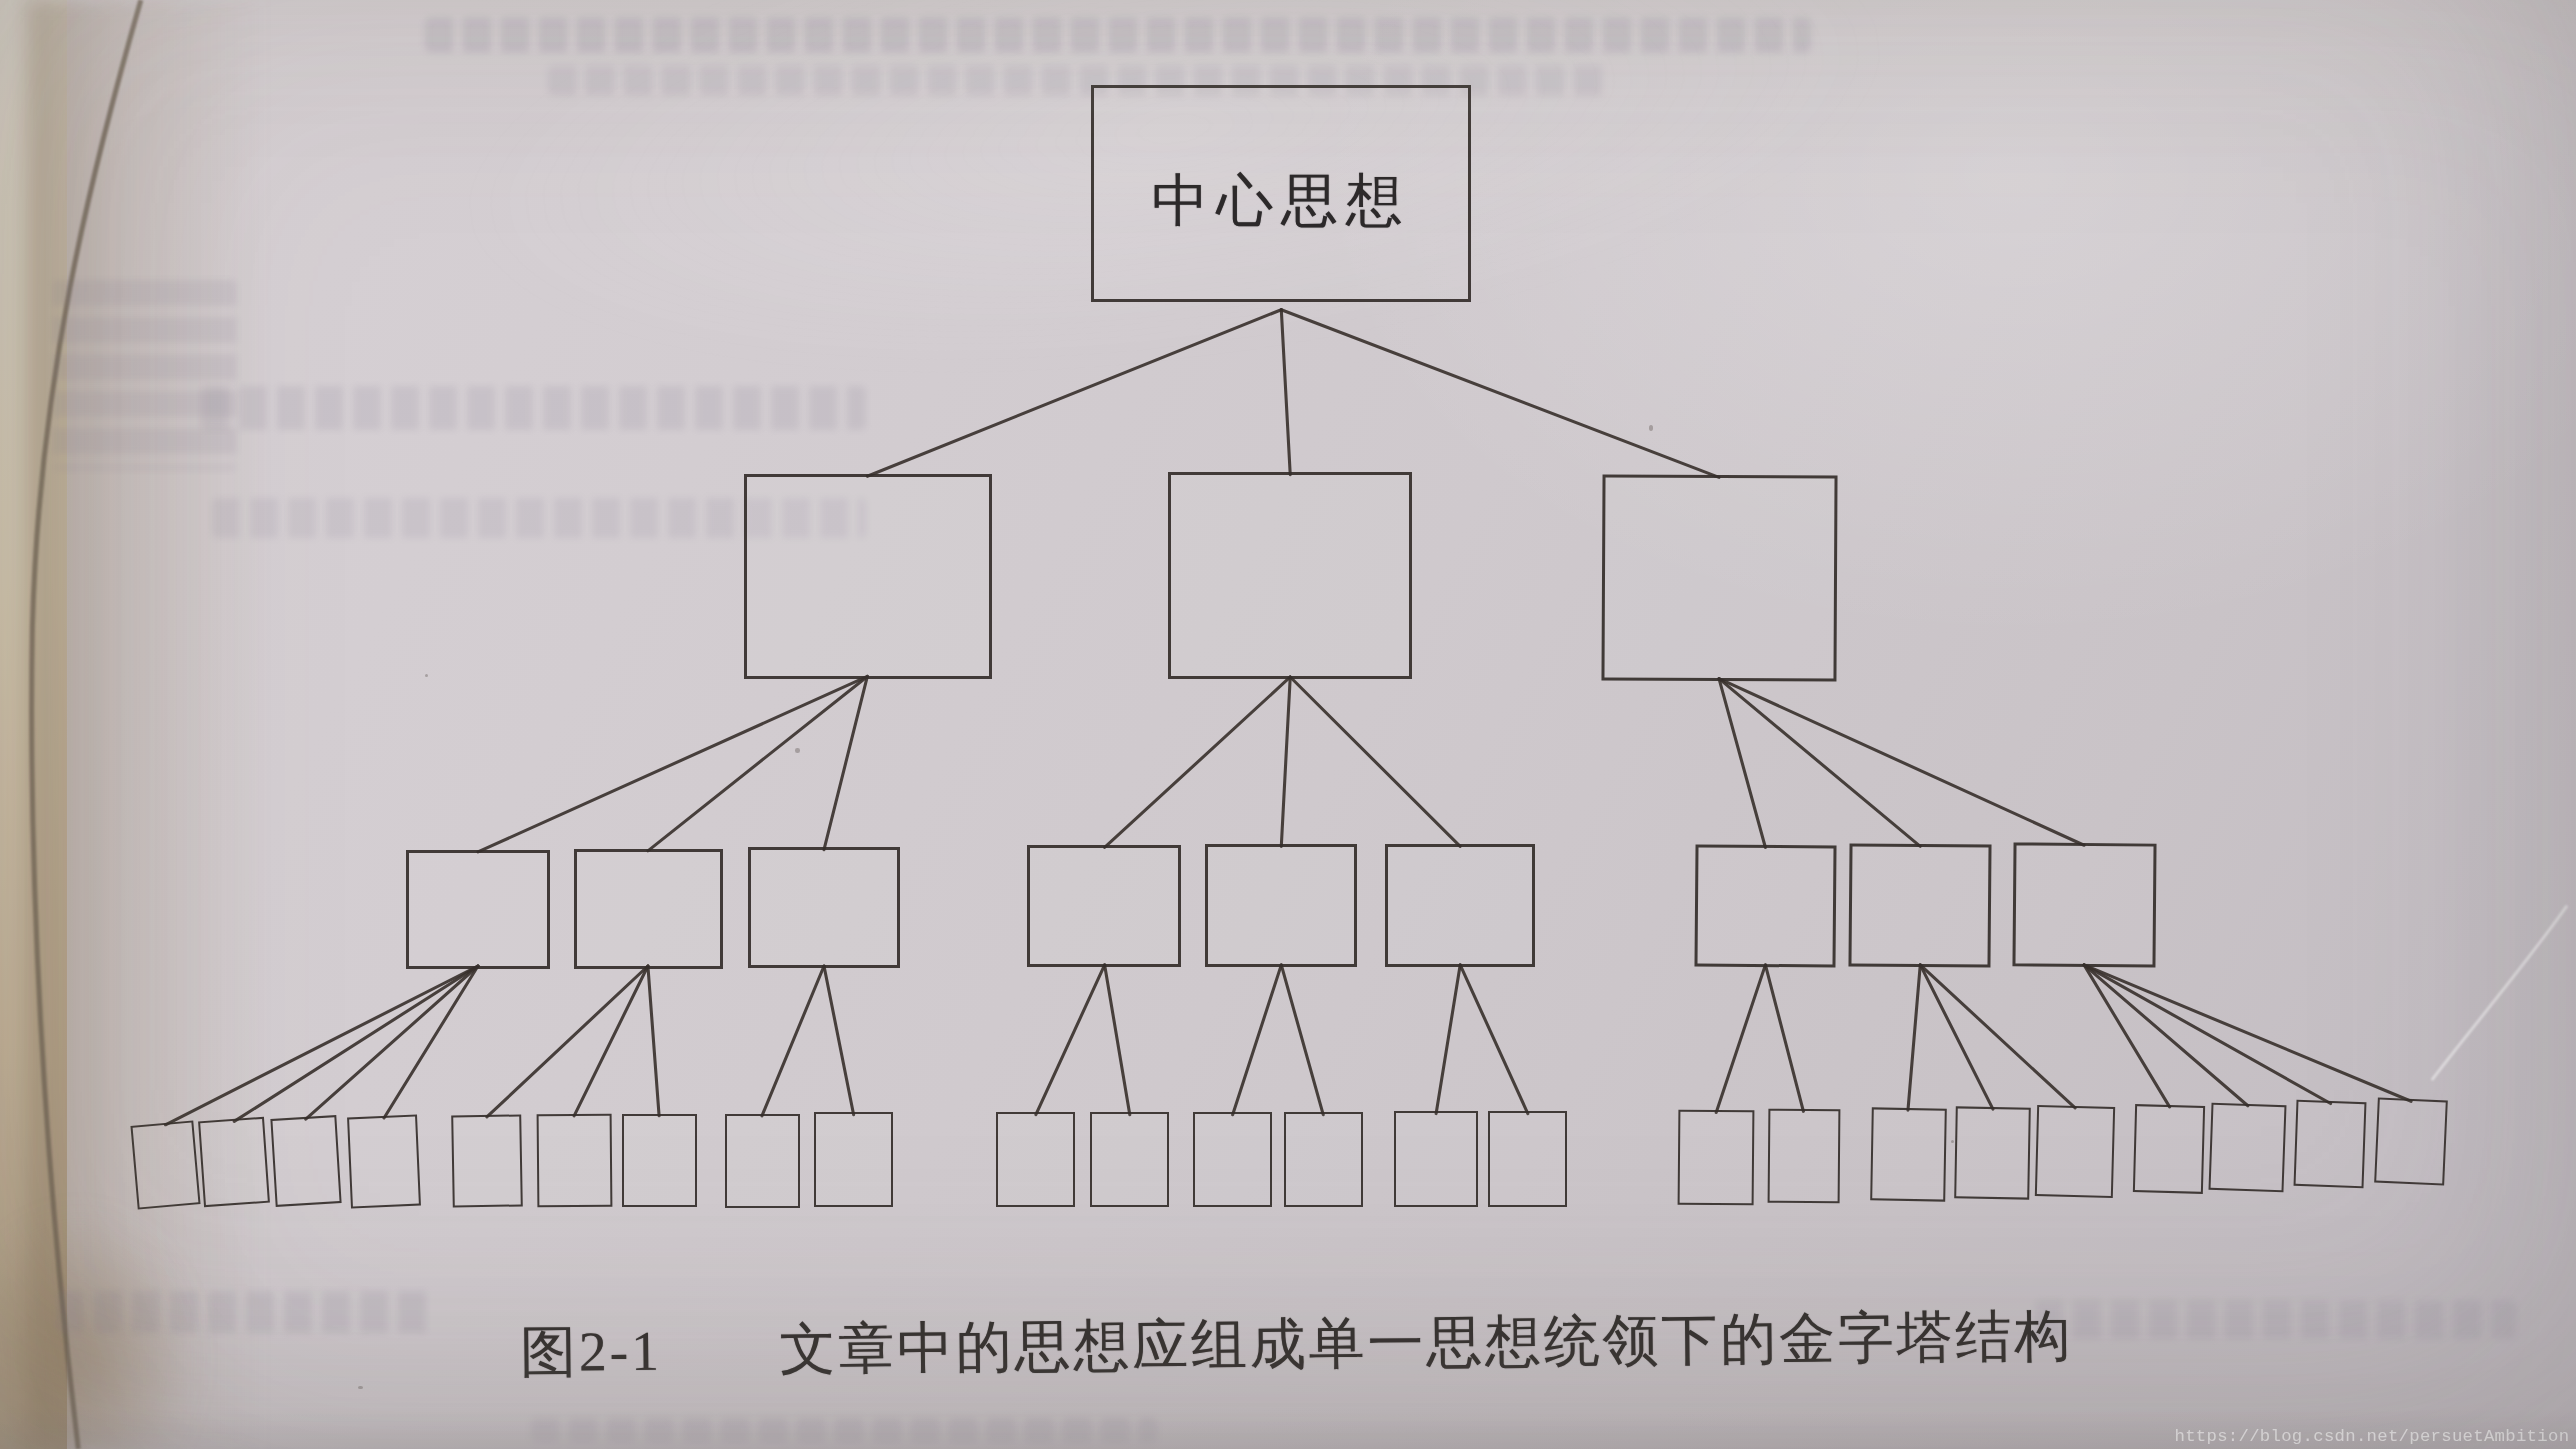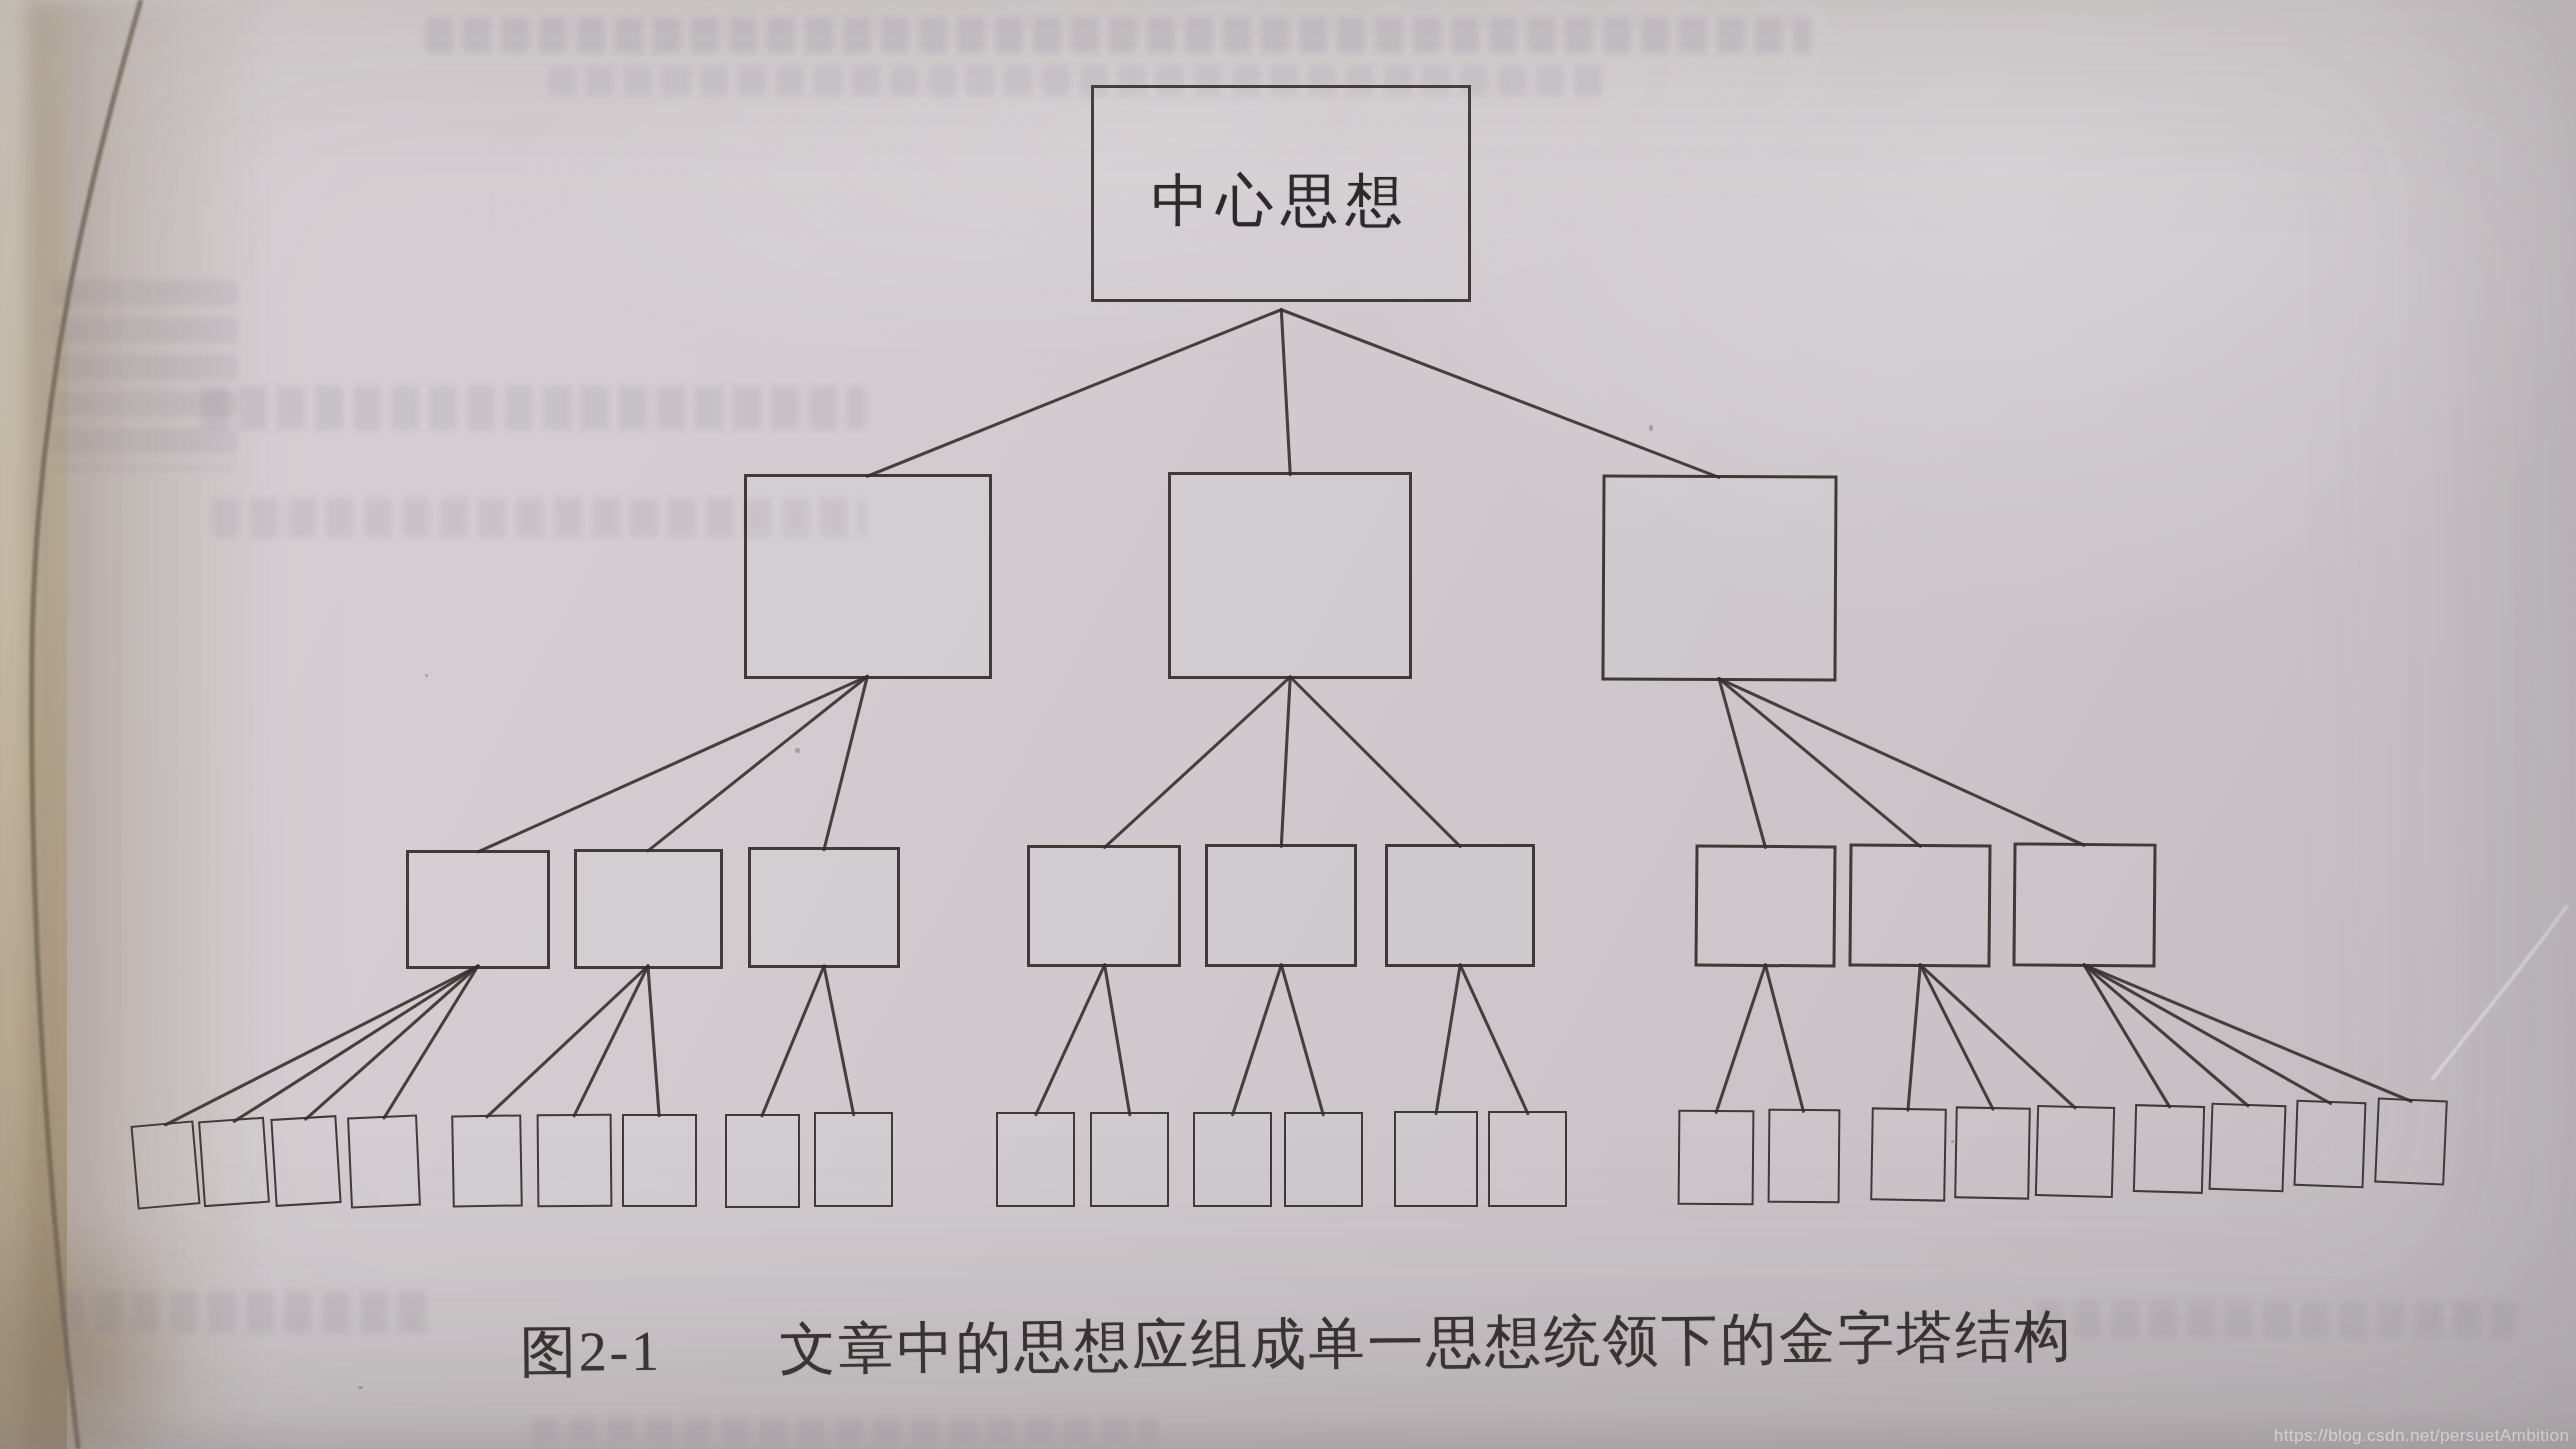--- a/index.html
+++ b/index.html
@@ -85,21 +85,21 @@
   .caption {
     position: absolute; left: 520px; top: 1307px;
     font-size: 56px; color: #34302e; letter-spacing: 2.8px;
     font-weight: 500; white-space: nowrap;
     transform: rotate(-0.6deg);
     text-shadow: 0 0 1.1px rgba(52,48,46,0.5);
   }
   
   .watermark {
     position: absolute; right: 6.7px; bottom: 3.4px;
-    font-family: Liberation Sans, sans-serif;
+    font-family: Liberation Mono, monospace;
     font-size: 17.3px; color: rgba(252,252,254,0.80);
     letter-spacing: 0.3px;
   }
 </style>
 </head>
 <body>
 
 <div id="stage">
 
   <div class="edge-strip"></div>

